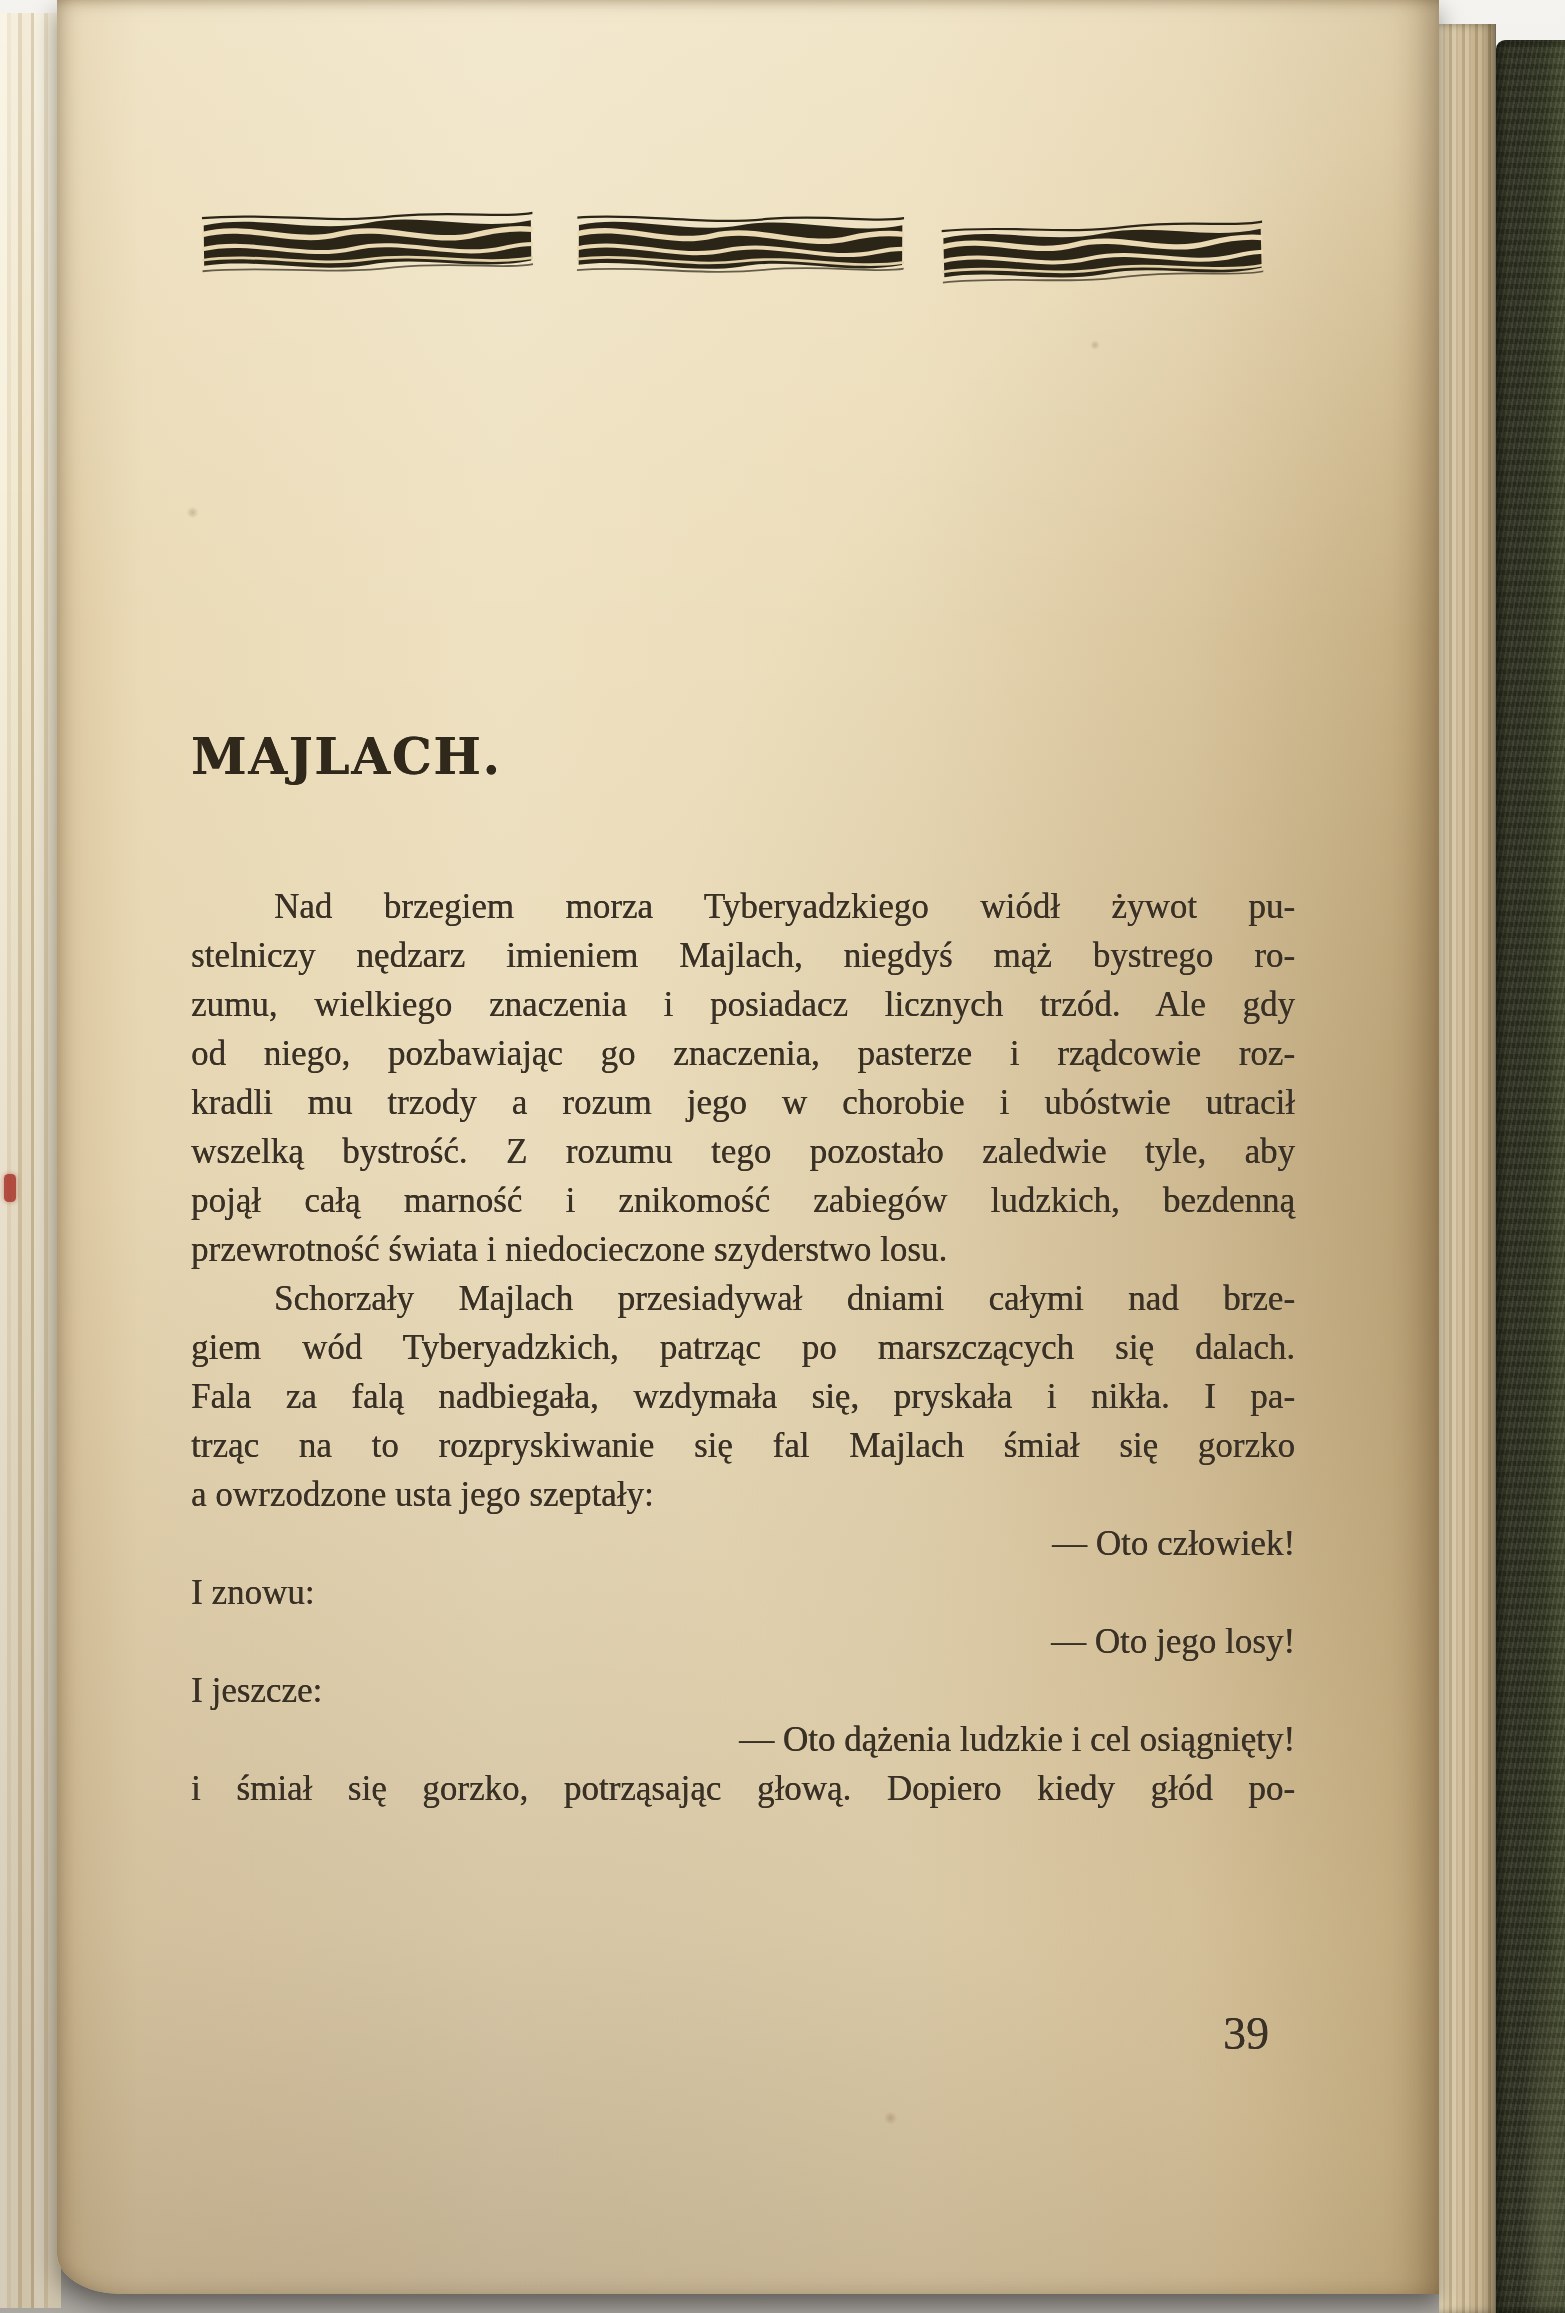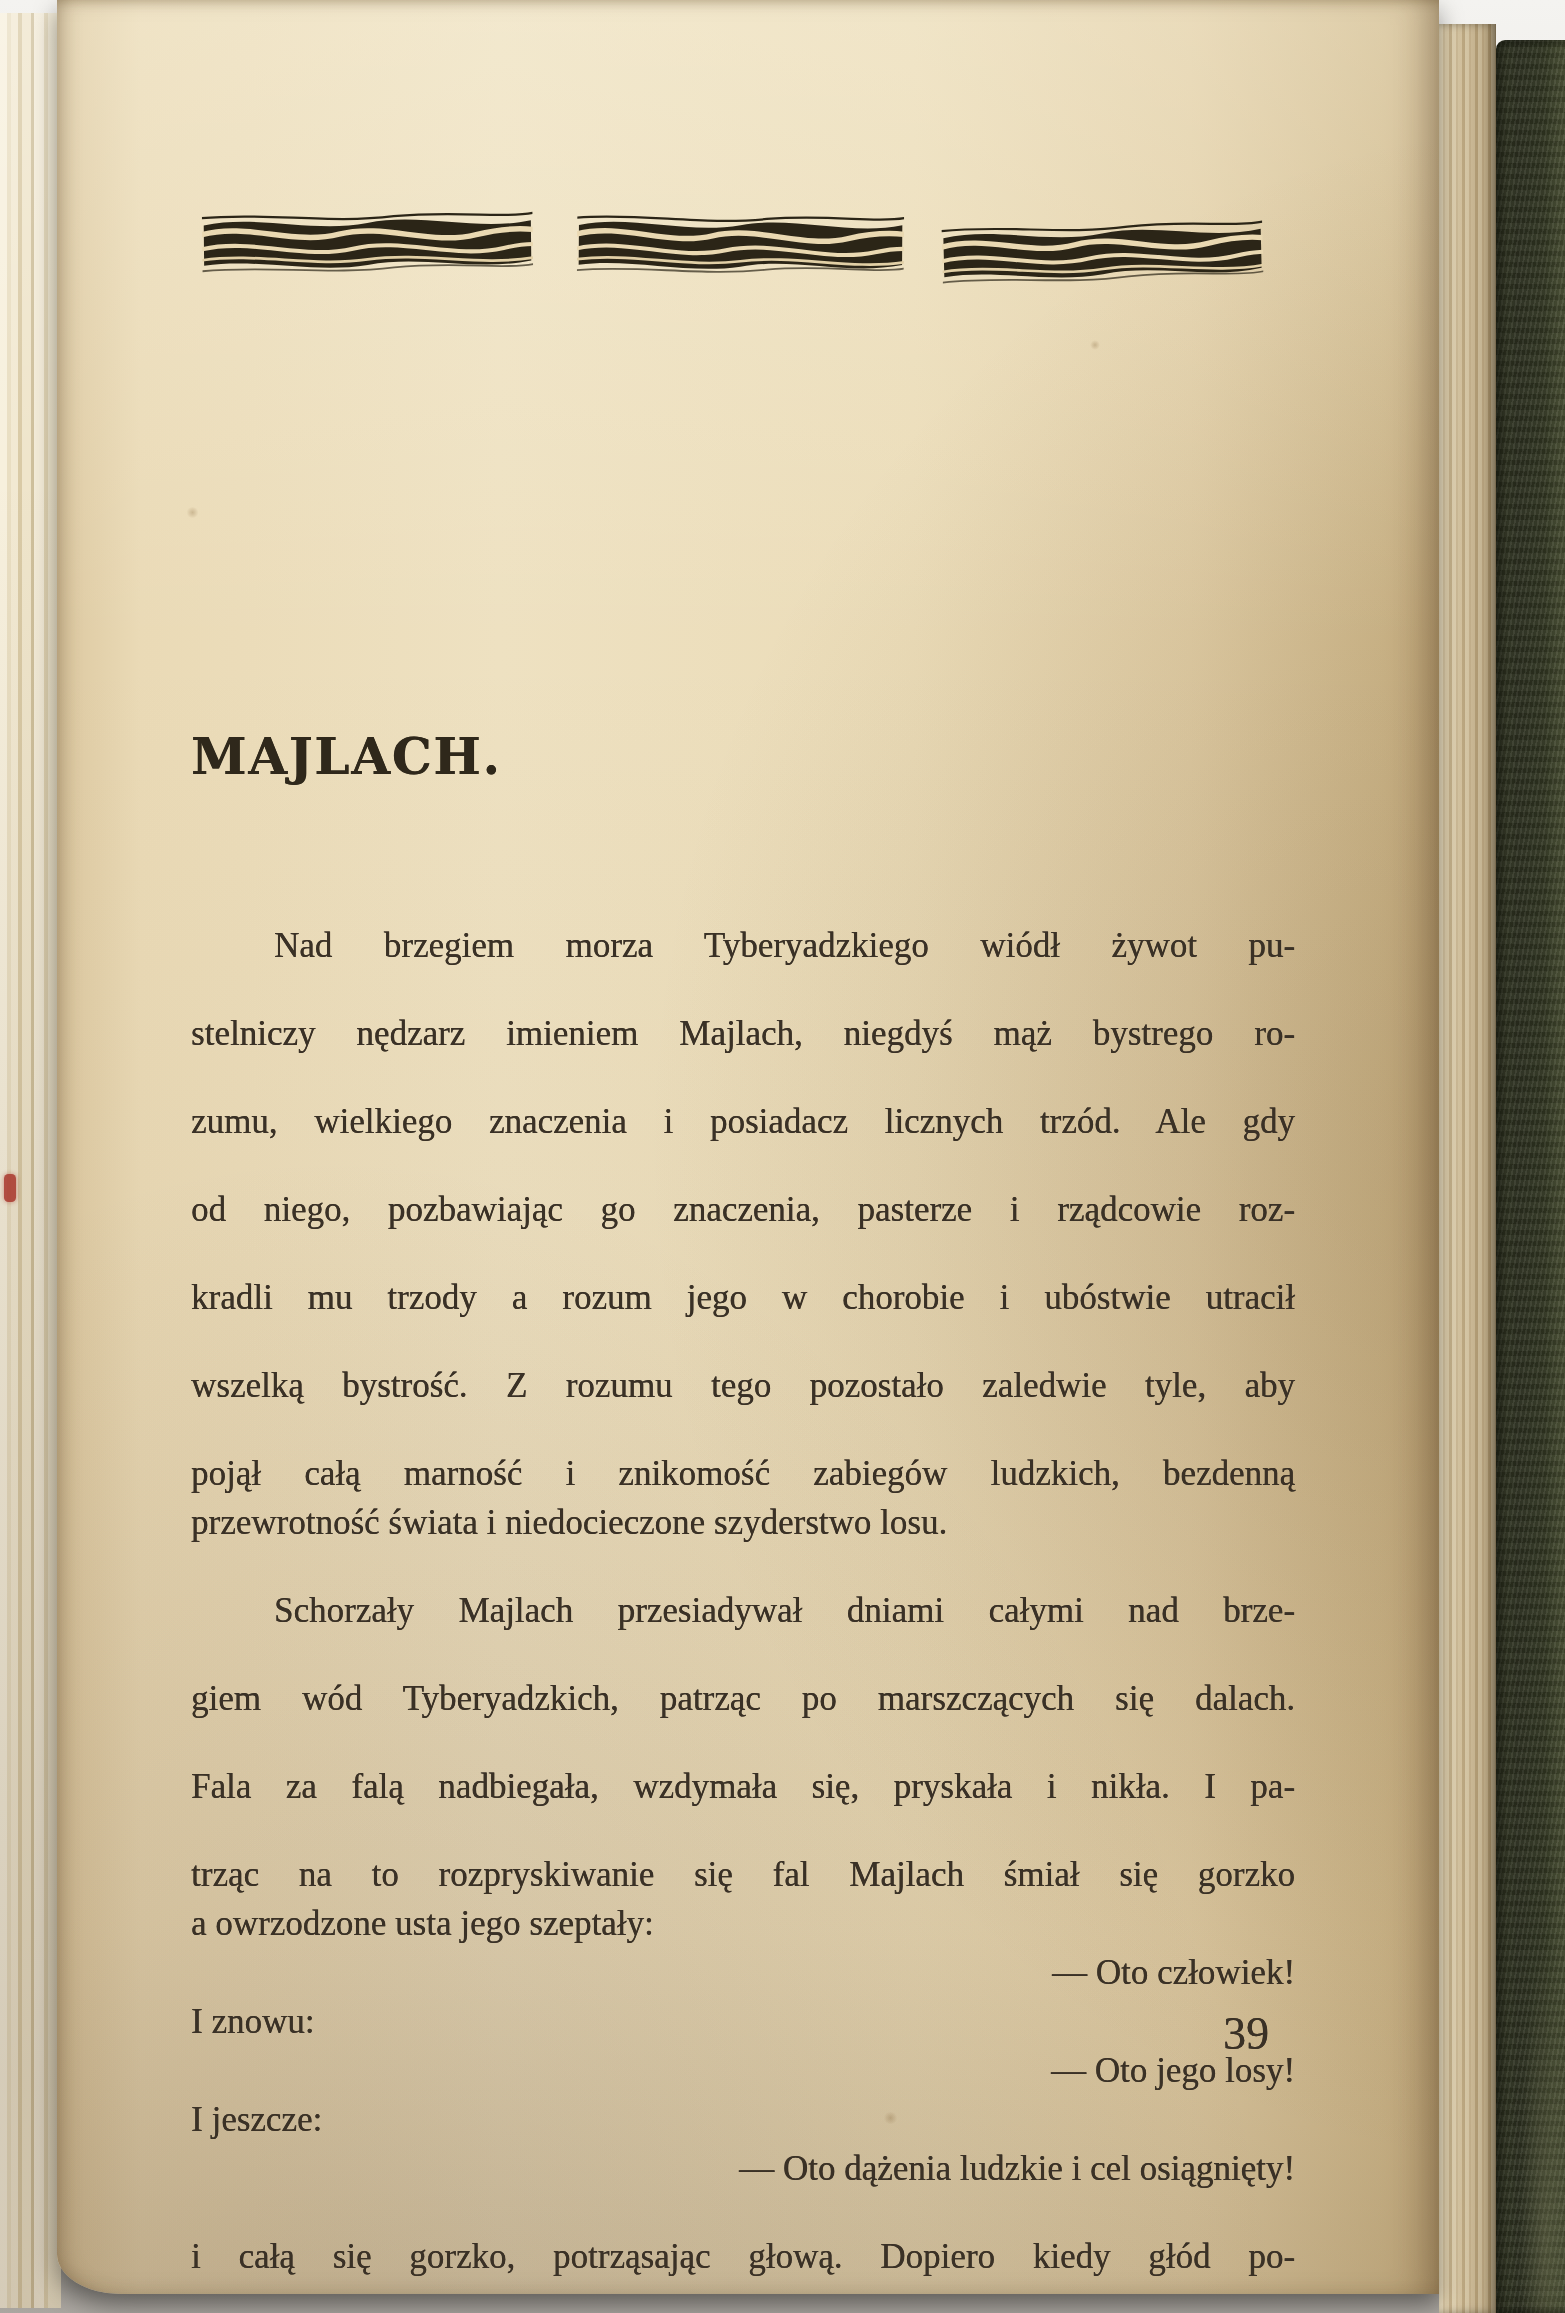--- a/index.html
+++ b/index.html
@@ -86,21 +86,21 @@
     text-shadow:0.4px 0 0 currentColor;
   }
 
   .text-block {
     position:absolute; left:134px; top:882px; width:1104px;
     font-size:35px; color:#3a3126;
     text-shadow:0.3px 0 0 currentColor;
   }
   .para { margin:0; }
   .line { height:49px; line-height:49px; }
-  .line.just { text-align:justify; text-align-last:justify;margin-top:39px; -moz-text-align-last:justify; }
+  .line.just { text-align:justify; text-align-last:justify; -moz-text-align-last:justify; }
   .line.indent { text-indent:83px;text-align:right; }
 
   .page-number {
     position:absolute; left:1166px; top:2007px;
     font-size:46px; color:#3a3126; text-shadow:0.3px 0 0 currentColor;
   }
 </style>
 </head>
 <body>
 
@@ -166,20 +166,20 @@
         <div class="para">
           <div class="line indent">— Oto jego losy!</div>
         </div>
         <div class="para">
           <div class="line">I jeszcze:</div>
         </div>
         <div class="para">
           <div class="line indent">— Oto dążenia ludzkie i cel osiągnięty!</div>
         </div>
         <div class="para">
-          <div class="line just">i całą się gorzko, potrząsając głową. Dopiero kiedy głód po-</div>
+          <div class="line just">i śmiał się gorzko, potrząsając głową. Dopiero kiedy głód po-</div>
         </div>
       </div>
 
     <div class="page-number">39</div>
   </div>
 </div>
 
 
 </body></html>

